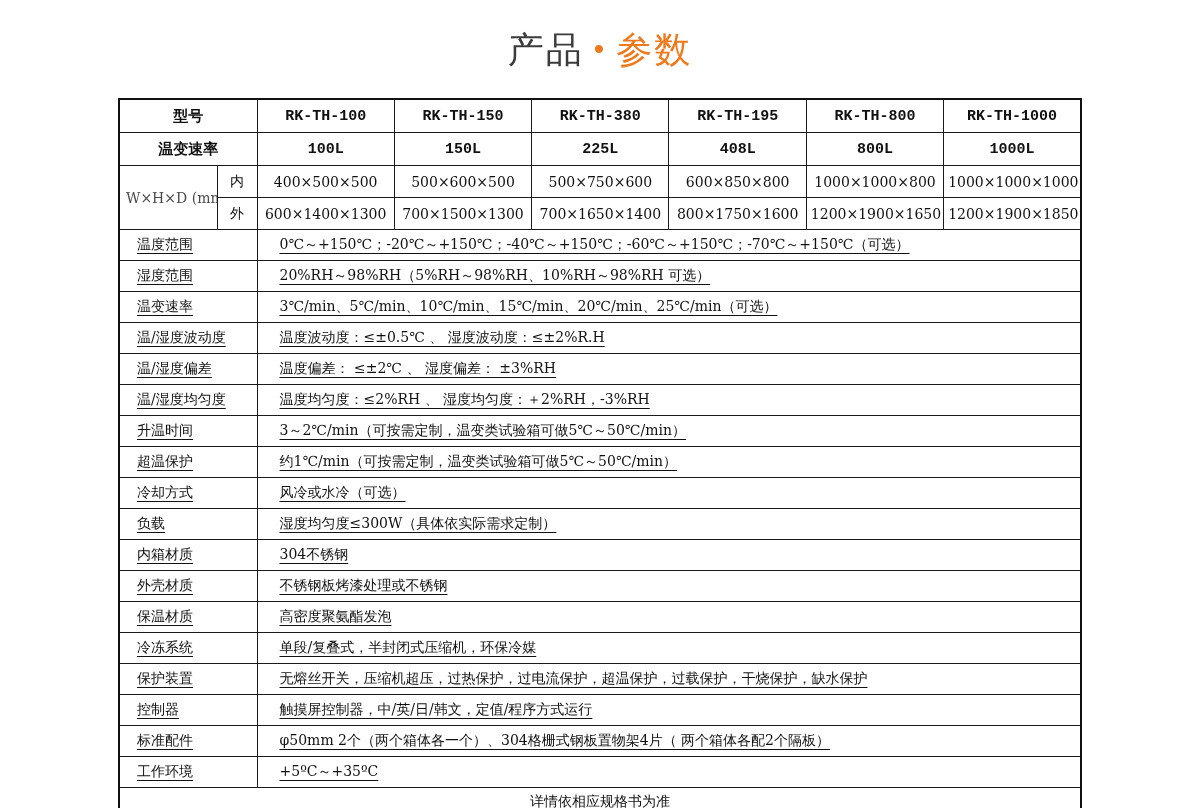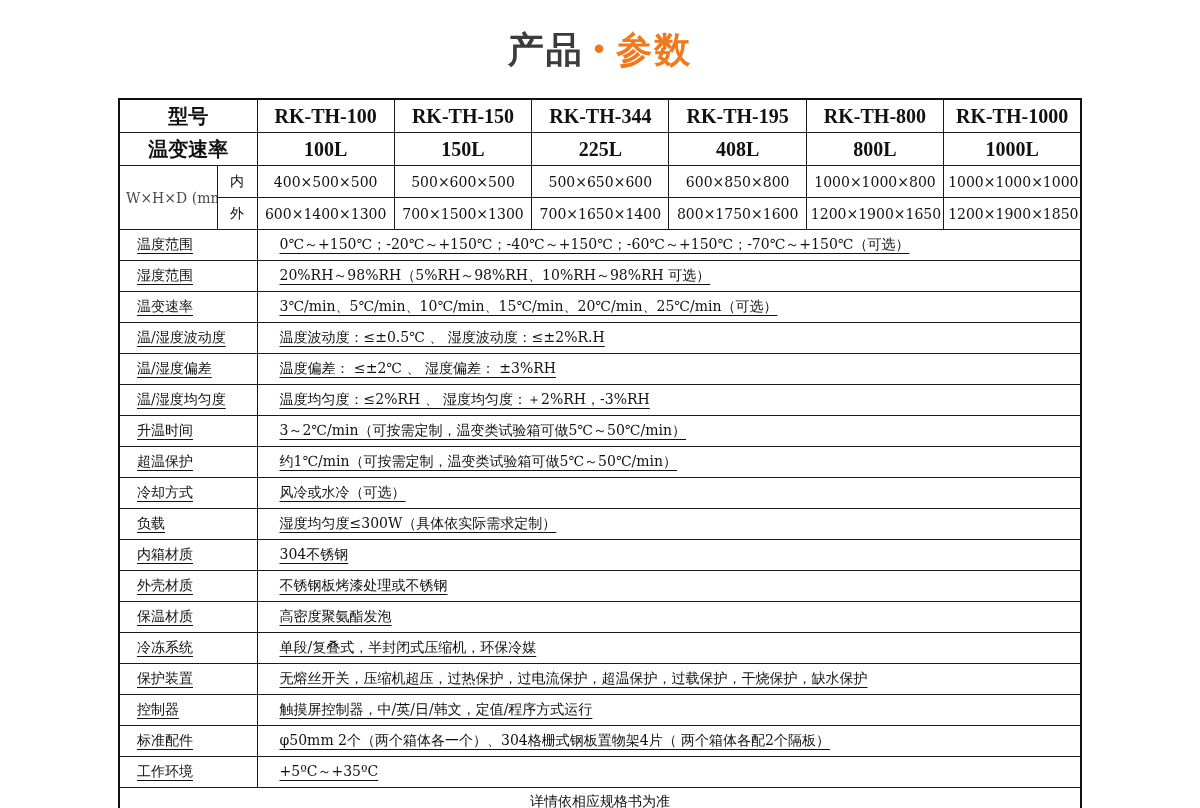--- a/index.html
+++ b/index.html
@@ -11,21 +11,21 @@
     font-family: "Liberation Sans", sans-serif;
     overflow: hidden;
   }
   .title {
     position: absolute;
     top: 26px;
     left: 0;
     width: 100%;
     text-align: center;
     font-size: 36px;
-    font-weight: bold;
+    font-weight: normal;
     letter-spacing: 2px;
     color: #3b3b3b;
   }
   .title .bullet {
     font-size: 30px;
     vertical-align: 3px;
     margin: 0 10px;
   }
   .title .accent { color: #f0791b; }
 
@@ -46,22 +46,22 @@
     padding: 0 4px;
     overflow: hidden;
     white-space: nowrap;
     color: #111111;
   }
   
   tr.hdr td {
     height: 32px;
     text-align: center;
     font-weight: bold;
-    font-size: 20px;
-    font-family: Liberation Serif, serif;
+    font-size: 15px;
+    font-family: Liberation Mono, monospace;
   }
   
   tr.dim td { height: 31px; text-align: center; font-size: 14px; font-family: "DejaVu Serif", serif; }
   td.whd-label {
     font-family: "Liberation Sans", sans-serif;
     color: #4a4a4a;
     font-size: 15px;
     text-align: left;
     padding-left: 6px;
     font-weight: normal;
@@ -102,42 +102,42 @@
         <col>
         <col>
         <col>
     </colgroup>
 
     <tbody>
         <tr class="hdr">
       <td colspan="2">型号</td>
       <td>RK-TH-100</td>
       <td>RK-TH-150</td>
-      <td>RK-TH-344</td>
+      <td>RK-TH-380</td>
       <td>RK-TH-195</td>
       <td>RK-TH-800</td>
       <td>RK-TH-1000</td>
     </tr>
 
     <tr class="hdr">
       <td colspan="2">温变速率</td>
       <td>100L</td>
       <td>150L</td>
       <td>225L</td>
       <td>408L</td>
       <td>800L</td>
       <td>1000L</td>
     </tr>
 
     <tr class="dim">
       <td rowspan="2" class="whd-label">W×H×D (mm)</td>
       <td class="inout">内</td>
       <td>400×500×500</td>
       <td>500×600×500</td>
-      <td>500×650×600</td>
+      <td>500×750×600</td>
       <td>600×850×800</td>
       <td>1000×1000×800</td>
       <td>1000×1000×1000</td>
     </tr>
 
     <tr class="dim">
       <td class="inout">外</td>
       <td>600×1400×1300</td>
       <td>700×1500×1300</td>
       <td>700×1650×1400</td>

